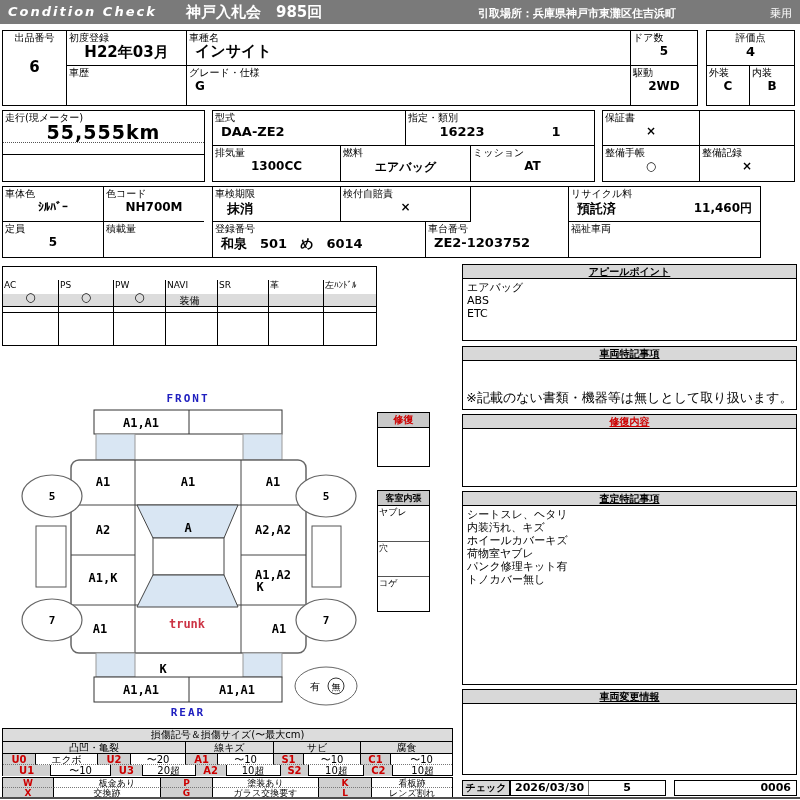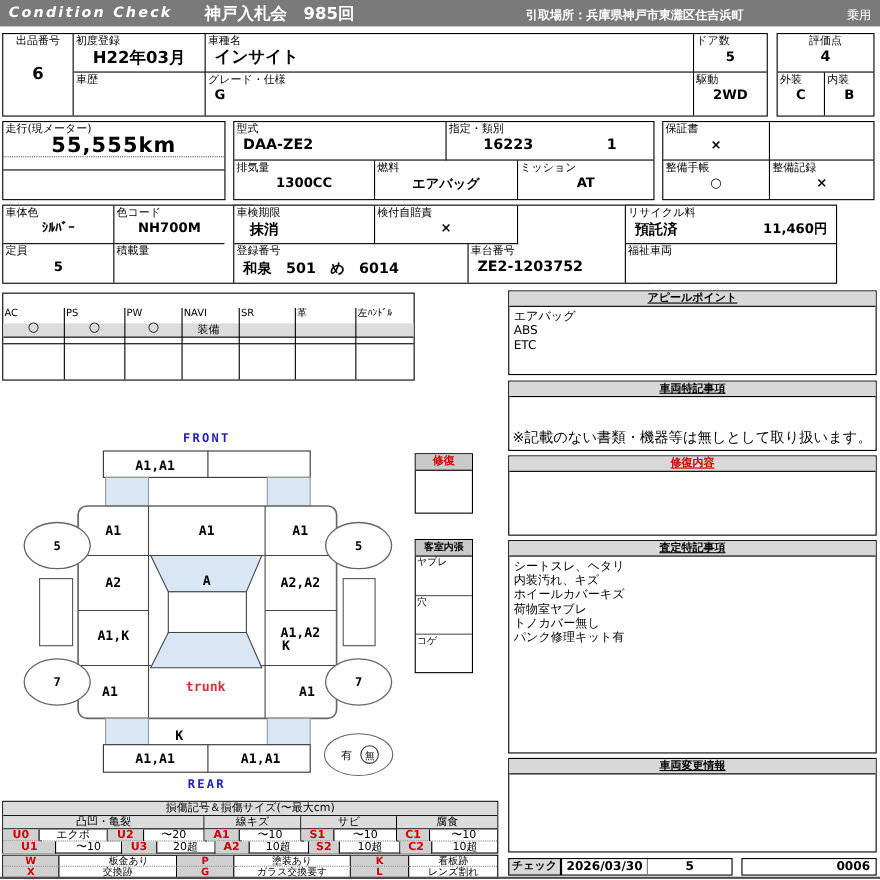--- a/index.html
+++ b/index.html
@@ -264,22 +264,22 @@
     <div class="ph red">修復内容</div>
   </div>
 
   <div class="panel" style="top:491px;height:194px;">
     <div class="ph">査定特記事項</div>
     <div class="pbody">
       <div>シートスレ、ヘタリ</div>
       <div>内装汚れ、キズ</div>
       <div>ホイールカバーキズ</div>
       <div>荷物室ヤブレ</div>
+      <div>パンク修理キット有</div>
       <div>トノカバー無し</div>
-      <div>パンク修理キット有</div>
     </div>
   </div>
 
   <div class="panel" style="top:689px;height:86px;">
     <div class="ph">車両変更情報</div>
   </div>
 
   <div class="ckl">チェック</div>
   <div class="ckb">
     <div class="ckdate">2026/03/30</div>

